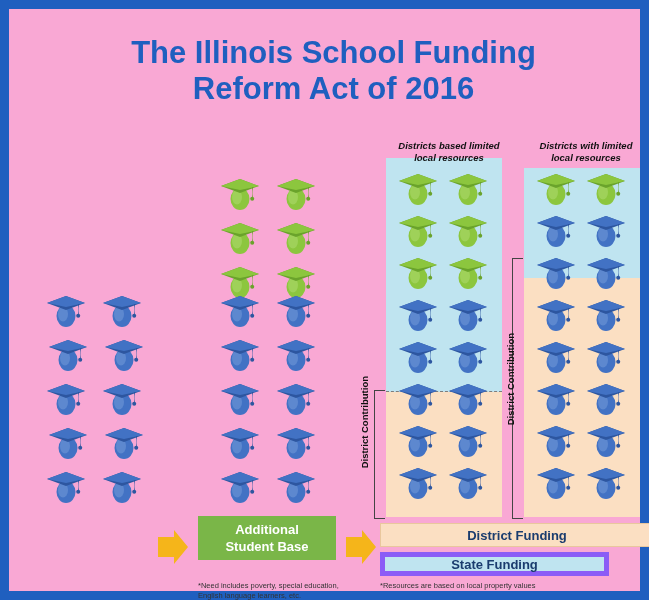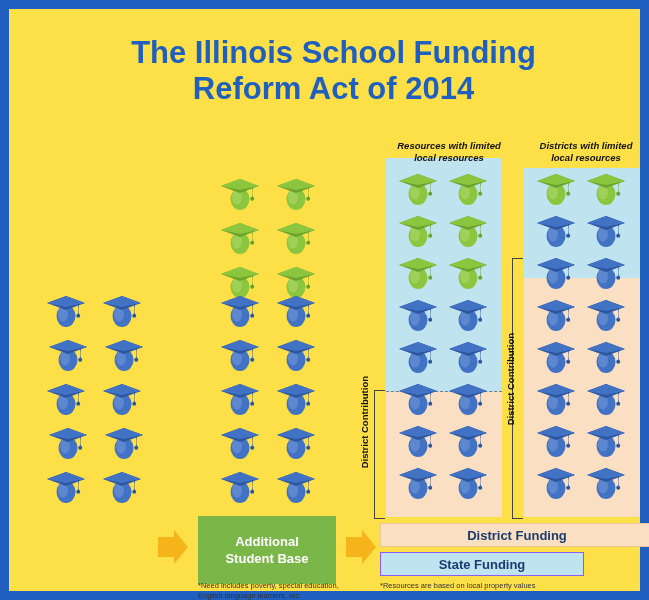--- a/index.html
+++ b/index.html
@@ -6,21 +6,21 @@
   body{
     width:649px;height:600px;
     background:#ffffff;
     font-family:"Liberation Sans", sans-serif;
     overflow:hidden;
   }
   #frame{
     position:absolute;left:0;top:0;width:649px;height:600px;
     box-sizing:border-box;
     border:9px solid #1f5fbf;
-    background:#fde047;
+    background:#f9a8d4;
   }
   #inner{
     position:absolute;left:9px;top:9px;width:631px;height:582px;
   }
   
   #title{
     position:absolute;left:0;top:17px;width:631px;
     text-align:center;
     color:#1f5fbf;
     font-weight:bold;
@@ -42,37 +42,37 @@
     position:absolute;box-sizing:border-box;
     display:flex;align-items:center;justify-content:center;
     text-align:center;
     color:#ffffff;font-weight:bold;
   }
   #base-amount{
     left:14px;top:505px;width:114px;height:47px;
     background:#2f5f9e;font-size:13px;
   }
   #additional-need{
-    left:180px;top:498px;width:138px;height:68px;
+    left:180px;top:498px;width:138px;height:44px;
     background:#7ab648;font-size:13px;line-height:17px;
   }
   
   .arrow{position:absolute;}
   
   #district-funding{
     left:362px;top:505px;width:274px;height:24px;
     background:#fbdfc2;color:#1a3c6e;font-size:13px;font-weight:bold;
     display:flex;align-items:center;justify-content:center;
     border:1px solid #e9c79d;box-sizing:border-box;
   }
   #state-funding{
-    left:362px;top:534px;width:204px;height:24px;
+    left:362px;top:534px;width:229px;height:24px;
     background:#bfe4f0;color:#1a3c6e;font-size:13px;font-weight:bold;
     display:flex;align-items:center;justify-content:center;
-    border:1px solid #8b5cf6;box-sizing:border-box;
+    border:5px solid #8b5cf6;box-sizing:border-box;
   }
   
   .footnote{
     position:absolute;color:#333;font-size:7.5px;line-height:10px;
   }
   #footnote-need{left:180px;top:563px;width:150px;}
   #footnote-resources{left:362px;top:563px;width:240px;}
 
   
   .col-header{
@@ -98,21 +98,21 @@
   .bracket{position:absolute;border-color:#444;border-style:solid;}
 </style>
 </head>
 <body>
 
 <div id="frame">
   <div id="inner">
 
     <div id="title">
       <div>The Illinois School Funding</div>
-      <div>Reform Act of 2014</div>
+      <div>Reform Act of 2016</div>
     </div>
 
     <div class="panel" id="group-base" style="left:22px;top:272px;width:110px;height:215px;">
         <div class="cap" style="left: 6px; top: 0px;">
           <svg viewBox="0 0 40 38" xmlns="http://www.w3.org/2000/svg">
             <ellipse cx="20" cy="26" rx="9.5" ry="11" fill="#4272c4"></ellipse>
             <ellipse cx="17" cy="24" rx="5" ry="7.5" fill="#7ea4de" opacity="0.45"></ellipse>
             <path d="M1 13 L20 6 L39 13 L20 20 Z" fill="#2d56a0"></path>
             <path d="M1 13 L20 6 L39 13 L20 17 Z" fill="#4272c4"></path>
             <path d="M33 14 L33 24 Q33 26 31.5 25.6 Q33.5 22 32 14 Z" fill="#2d56a0"></path>
@@ -699,21 +699,21 @@
             <ellipse cx="17" cy="24" rx="5" ry="7.5" fill="#7ea4de" opacity="0.45"></ellipse>
             <path d="M1 13 L20 6 L39 13 L20 20 Z" fill="#2d56a0"></path>
             <path d="M1 13 L20 6 L39 13 L20 17 Z" fill="#4272c4"></path>
             <path d="M33 14 L33 24 Q33 26 31.5 25.6 Q33.5 22 32 14 Z" fill="#2d56a0"></path>
             <circle cx="32.2" cy="25.8" r="2" fill="#2d56a0"></circle>
           </svg>
         </div>
       </div>
 
     <div class="col-header" id="hdr-limited">
-      <div>Resources with limited</div>
+      <div>Districts based limited</div>
       <div>local resources</div>
     </div>
     <div class="col-header" id="hdr-greater">
       <div>Districts with limited</div>
       <div>local resources</div>
     </div>
 
     <div class="bracket" style="left:356px;top:372px;width:10px;height:127px;border-width:1px 0 1px 1px;"></div>
     <div class="bracket" style="left:494px;top:240px;width:10px;height:259px;border-width:1px 0 1px 1px;"></div>
 

